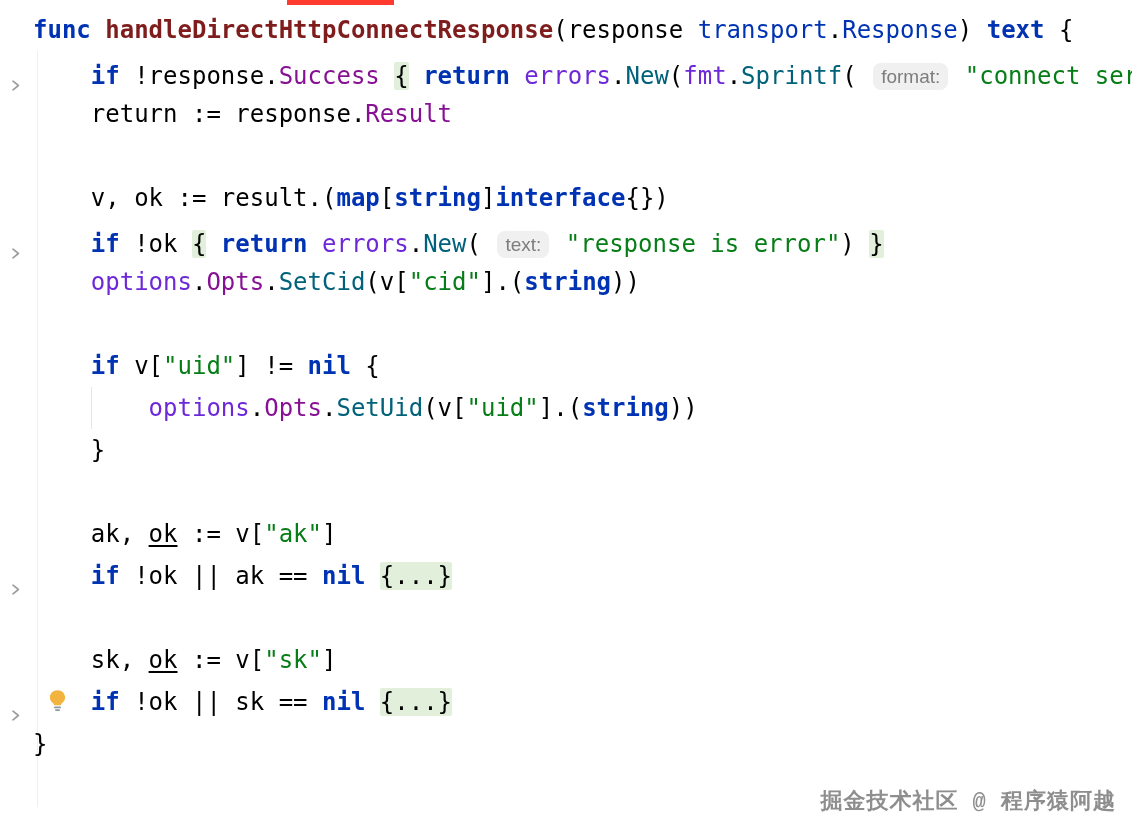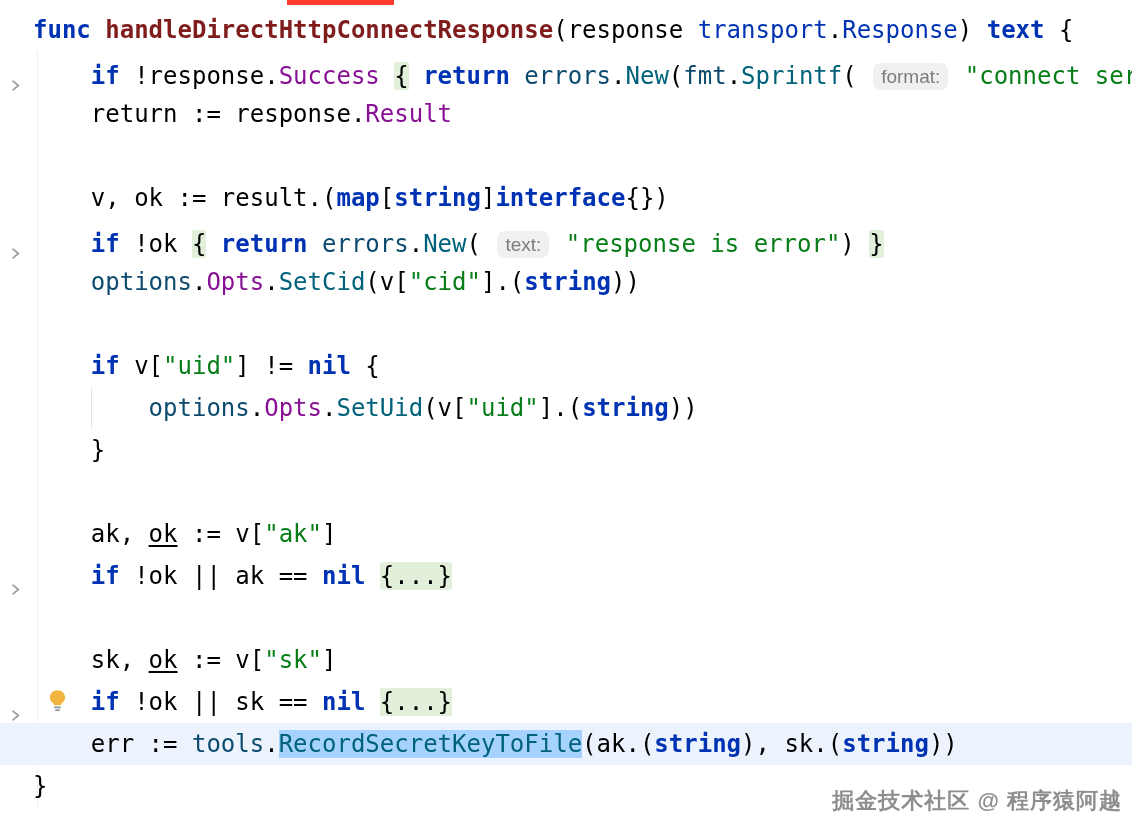--- a/index.html
+++ b/index.html
@@ -14,34 +14,34 @@
   #code { position:relative; z-index:1; padding-top:9px; }
   .line { position:relative; height:42px; line-height:42px; padding-left:33px; white-space:pre; }
   .line.caret { background:#ecf3fd; }
   .chev { position:absolute; left:8px; top:13px; width:15px; height:15px; }
   .bulb { position:absolute; left:47px; top:2px; width:21px; height:23px; }
   .iguide { position:absolute; top:0; bottom:0; width:1px; background:#e4e4e4; }
   .kw     { color:#0033b3; font-weight:700; }
   .typ    { color:#0033b3; }
   .fndecl { color:#7f1d1d; font-weight:700;margin-top:36px; }
   .fn     { color:#00627a; }
-  .pkg    { color:#0c4a6e; }
+  .pkg    { color:#6d28d9; }
   .fld    { color:#871094; }
   .str    { color:#067d17; }
   .u      { text-decoration:underline; text-underline-offset:3px; }
   .fold   { background:#e2f0db; border-radius:2px; }
   .sel    { background:#a6d2ff; }
   .inlay {
     display:inline-block; font-family:"Liberation Sans",sans-serif;
     font-size:19px; line-height:27px; color:#7d7d7d; background:#f0f0f0;
     border-radius:8px; padding:0 8px; margin:12px 2px; vertical-align:middle;
   }
   .watermark {
-    position:absolute; right:10px; top:786px; z-index:4;
-    font-family:Liberation Sans, sans-serif;
+    position:absolute; right:16px; top:786px; z-index:4;
+    font-family:Liberation Mono, monospace;
     font-size:22px; font-weight:700; color:#8e8e8e; letter-spacing:1px;
     text-shadow:0 0 4px #ffffff, 0 1px 2px rgba(255,255,255,0.95);
   }
 </style>
 </head>
 <body>
 
 <div id="editor">
   <div class="redbar"></div>
   <div class="body-guide"></div>
@@ -68,17 +68,16 @@
           </svg></span><span>    </span><span class="kw">if</span><span> !ok || ak == </span><span class="kw">nil</span><span> </span><span class="fold">{...}</span></div>
       <div class="line"></div>
       <div class="line"><span>    sk, </span><span class="u">ok</span><span> := v[</span><span class="str">"sk"</span><span>]</span></div>
       <div class="line"><span class="chev"><svg width="15" height="15" viewBox="0 0 15 15">
             <path d="M5 3.2 L10.4 7.5 L5 11.8" fill="none" stroke="#9d9d9d" stroke-width="1.7" stroke-linecap="round" stroke-linejoin="round"></path>
           </svg></span><span class="bulb"><svg width="21" height="23" viewBox="0 0 21 23">
             <path d="M10.5 1.2c-4.4 0-7.6 3.2-7.6 7.2 0 2.4 1.2 4.1 2.6 5.4 .9 .8 1.5 1.5 1.6 2.5h6.8c.1-1 .7-1.7 1.6-2.5 1.4-1.3 2.6-3 2.6-5.4 0-4-3.2-7.2-7.6-7.2z" fill="#F2B43E"></path>
             <rect x="7" y="17.6" width="7" height="1.7" rx="0.85" fill="#8e9aa0"></rect>
             <rect x="8" y="20.2" width="5" height="1.7" rx="0.85" fill="#8e9aa0"></rect>
           </svg></span><span>    </span><span class="kw">if</span><span> !ok || sk == </span><span class="kw">nil</span><span> </span><span class="fold">{...}</span></div>
-      <div class="line caret"><span>    err := </span><span class="pkg">tools</span><span>.</span><span class="fn sel">RecordSecretKeyToFile</span><span>(ak.(</span><span class="kw">string</span><span>), sk.(</span><span class="kw">string</span><span>))</span></div>
       <div class="line"><span>}</span></div>
     </div>
   <div class="watermark">掘金技术社区 @ 程序猿阿越</div>
 </div>
 
 </body></html>

